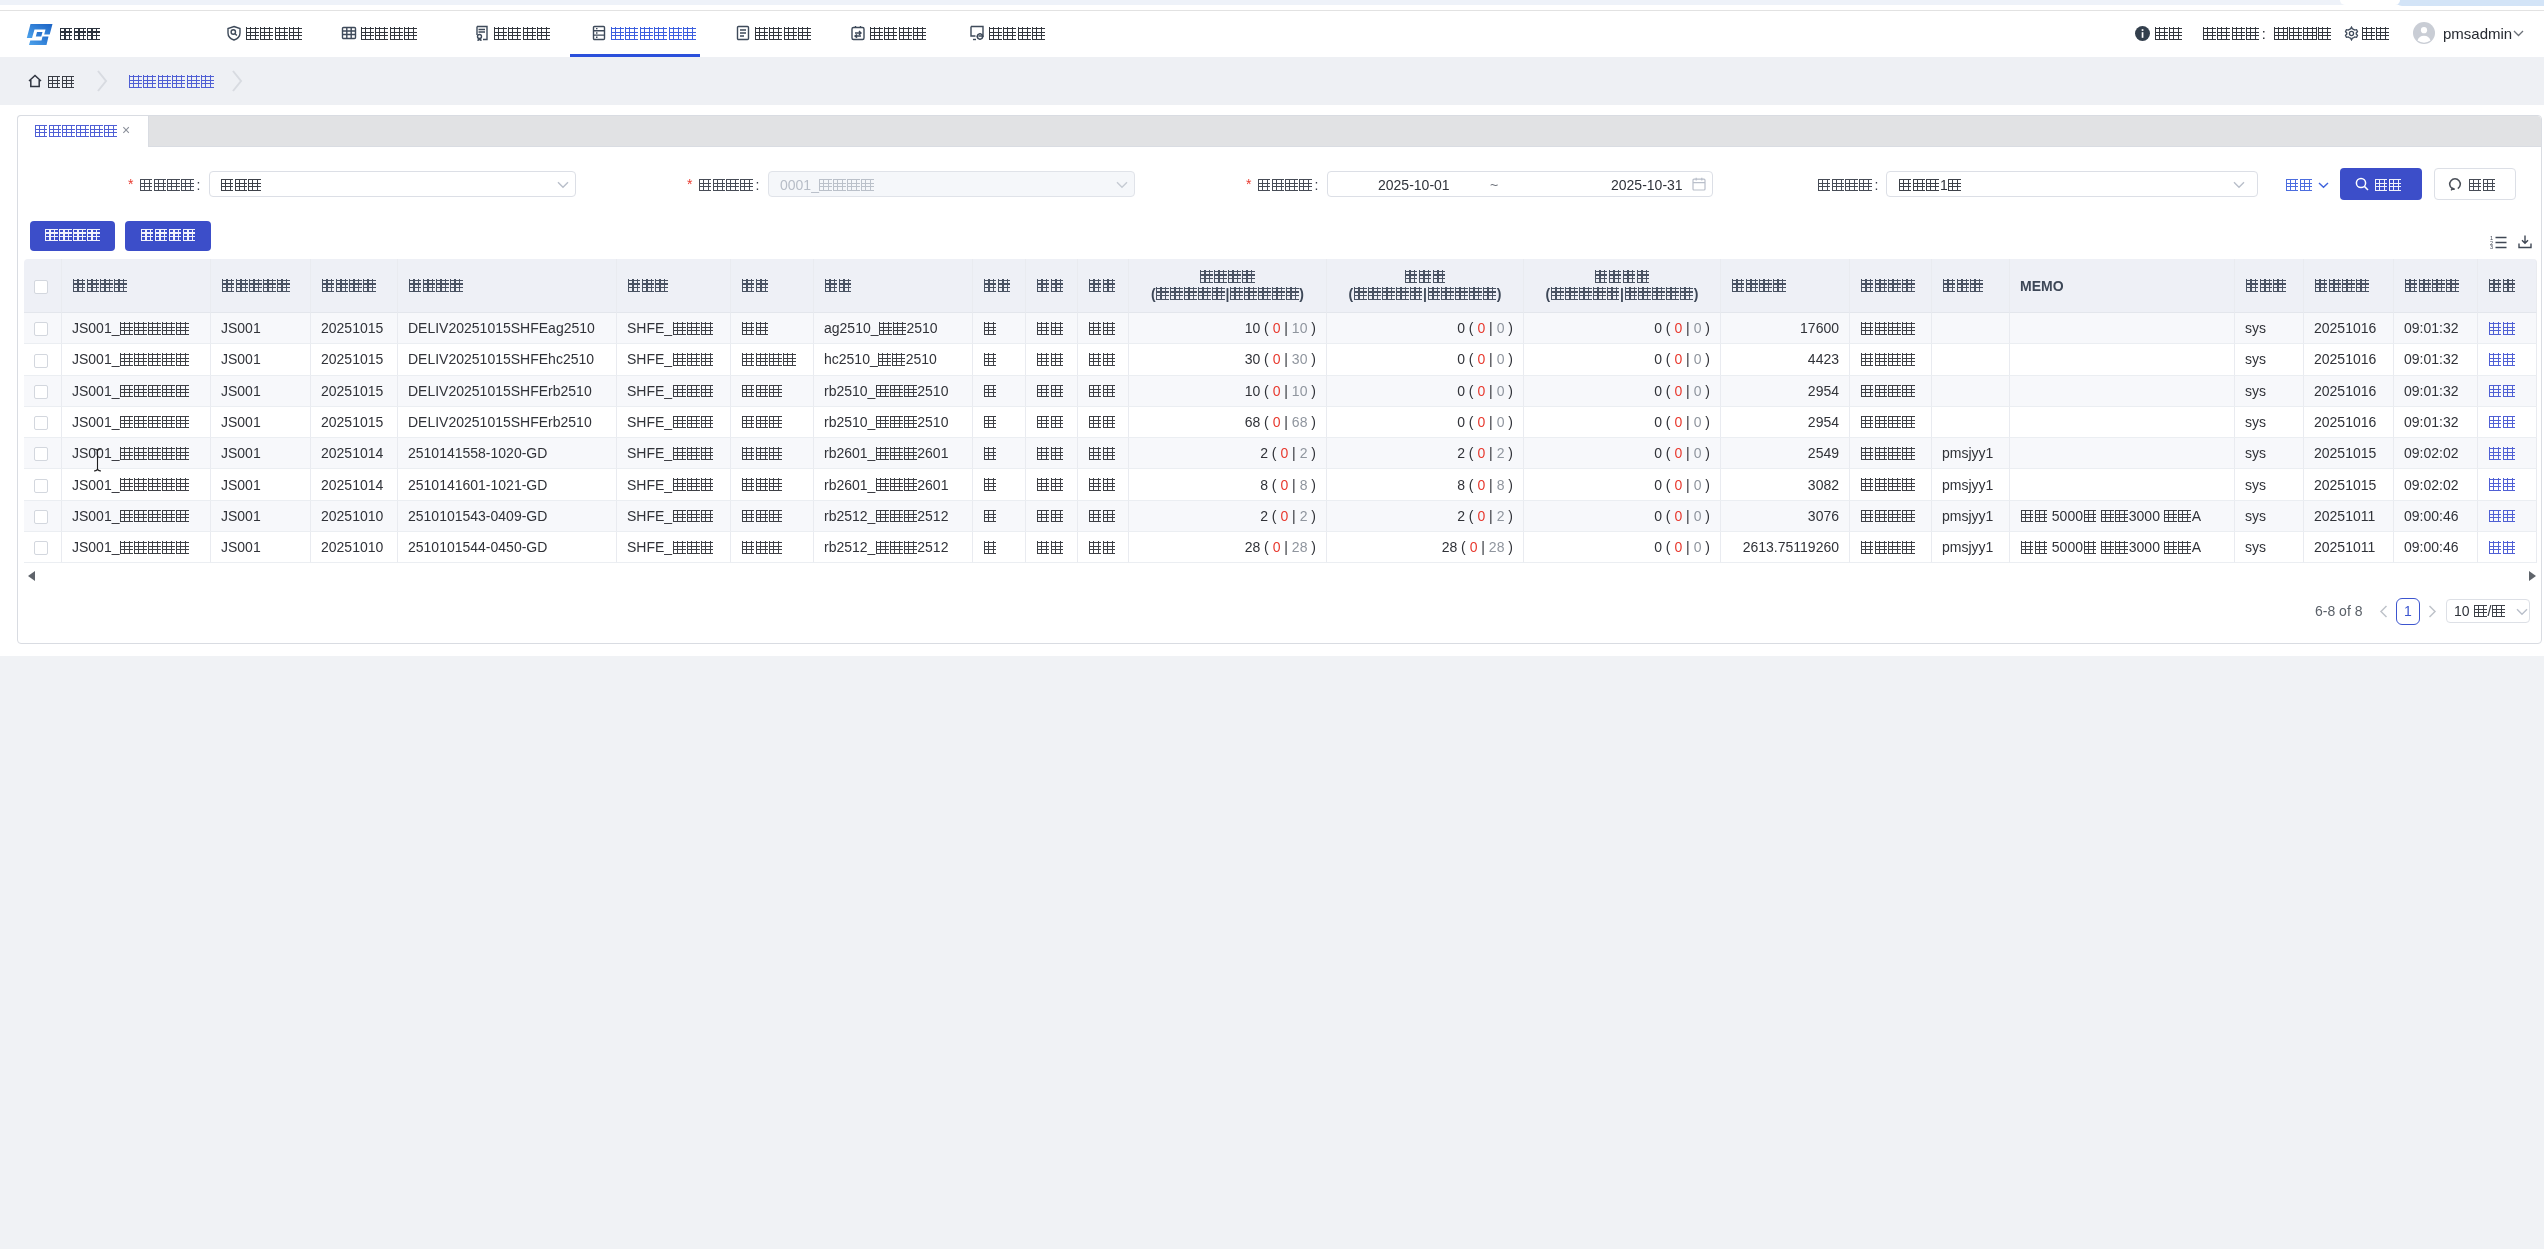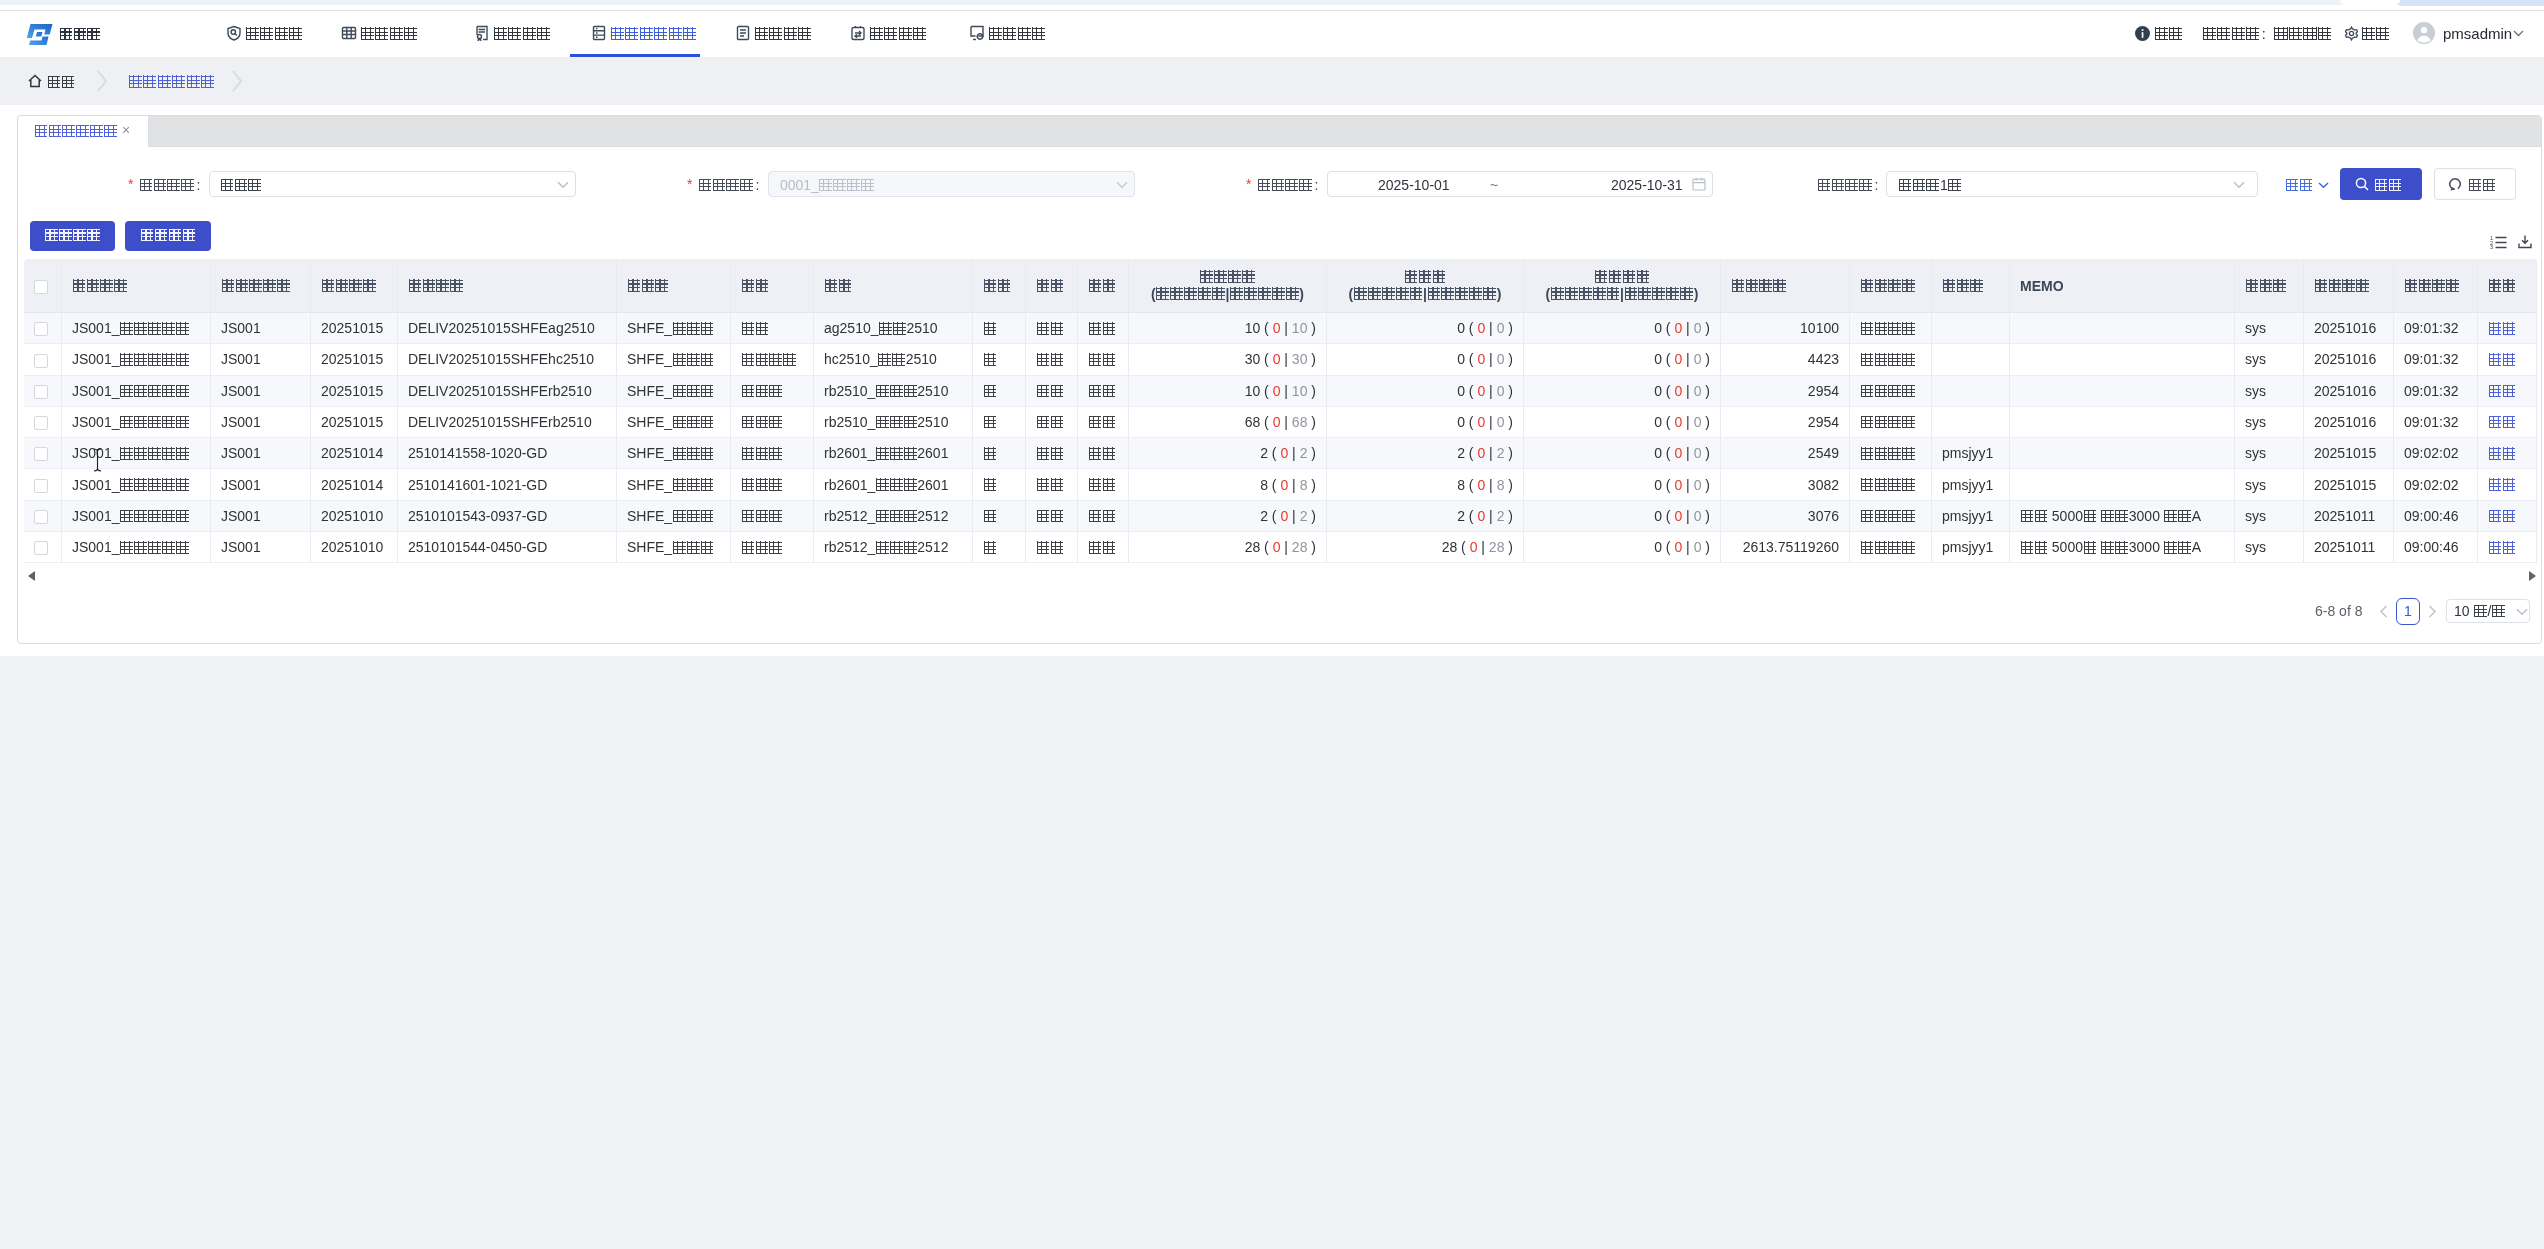--- a/index.html
+++ b/index.html
@@ -256,21 +256,21 @@
         <td>DELIV20251015SHFEag2510</td>
         <td>SHFE_<i></i><i></i><i></i></td>
         <td><i></i><i></i></td>
         <td>ag2510_<i></i><i></i>2510</td>
         <td><i></i></td>
         <td><i></i><i></i></td>
         <td><i></i><i></i></td>
         <td class="num">10 ( <span class="r">0</span> | <span class="gy">10</span> )</td>
         <td class="num">0 ( <span class="r">0</span> | <span class="gy">0</span> )</td>
         <td class="num">0 ( <span class="r">0</span> | <span class="gy">0</span> )</td>
-        <td class="num">10100</td>
+        <td class="num">17600</td>
         <td><i></i><i></i><i></i><i></i></td>
         <td></td>
         <td></td>
         <td>sys</td>
         <td>20251016</td>
         <td>09:01:32</td>
         <td><span class="lnk"><i></i><i></i></span></td>
       </tr>
       <tr>
         <td><span class="cb"></span></td>
@@ -390,21 +390,21 @@
         <td>sys</td>
         <td>20251015</td>
         <td>09:02:02</td>
         <td><span class="lnk"><i></i><i></i></span></td>
       </tr>
       <tr class="st">
         <td><span class="cb"></span></td>
         <td>JS001_<i></i><i></i><i></i><i></i><i></i></td>
         <td>JS001</td>
         <td>20251010</td>
-        <td>2510101543-0937-GD</td>
+        <td>2510101543-0409-GD</td>
         <td>SHFE_<i></i><i></i><i></i></td>
         <td><i></i><i></i><i></i></td>
         <td>rb2512_<i></i><i></i><i></i>2512</td>
         <td><i></i></td>
         <td><i></i><i></i></td>
         <td><i></i><i></i></td>
         <td class="num">2 ( <span class="r">0</span> | <span class="gy">2</span> )</td>
         <td class="num">2 ( <span class="r">0</span> | <span class="gy">2</span> )</td>
         <td class="num">0 ( <span class="r">0</span> | <span class="gy">0</span> )</td>
         <td class="num">3076</td>

